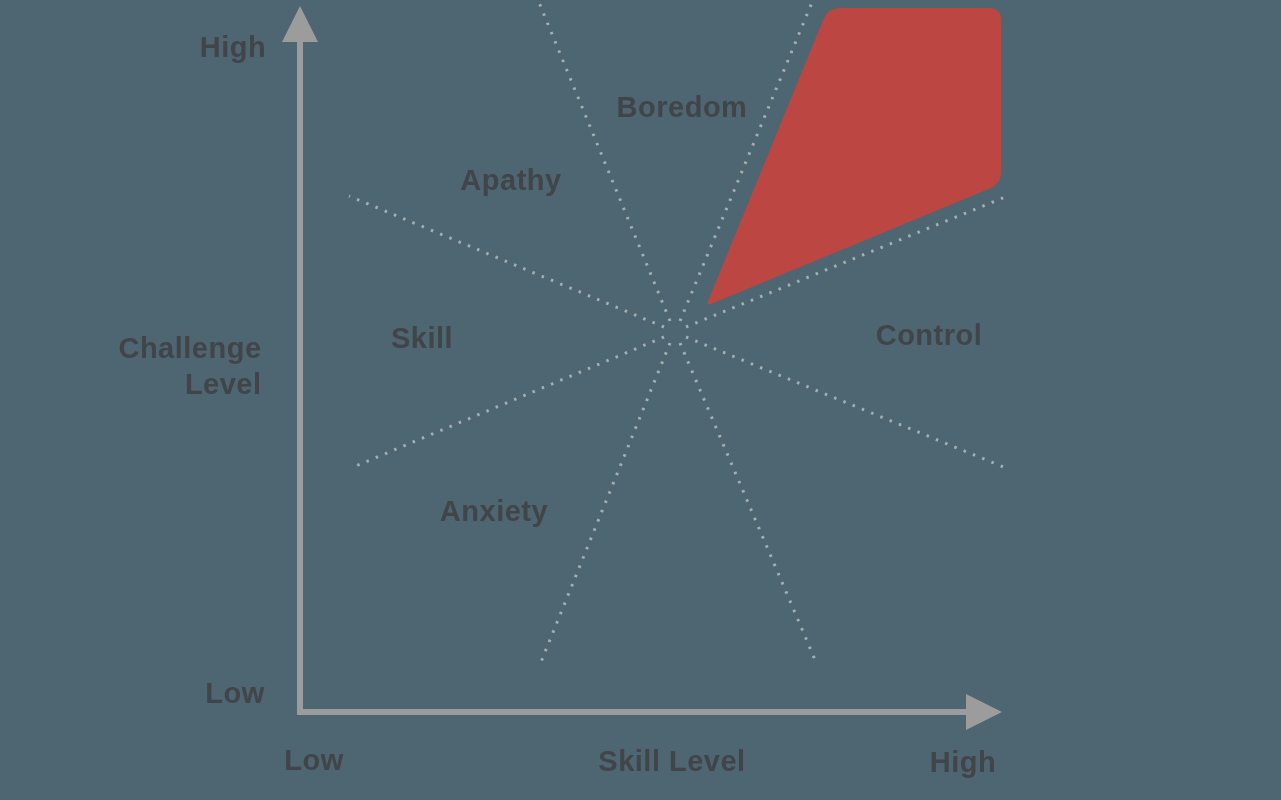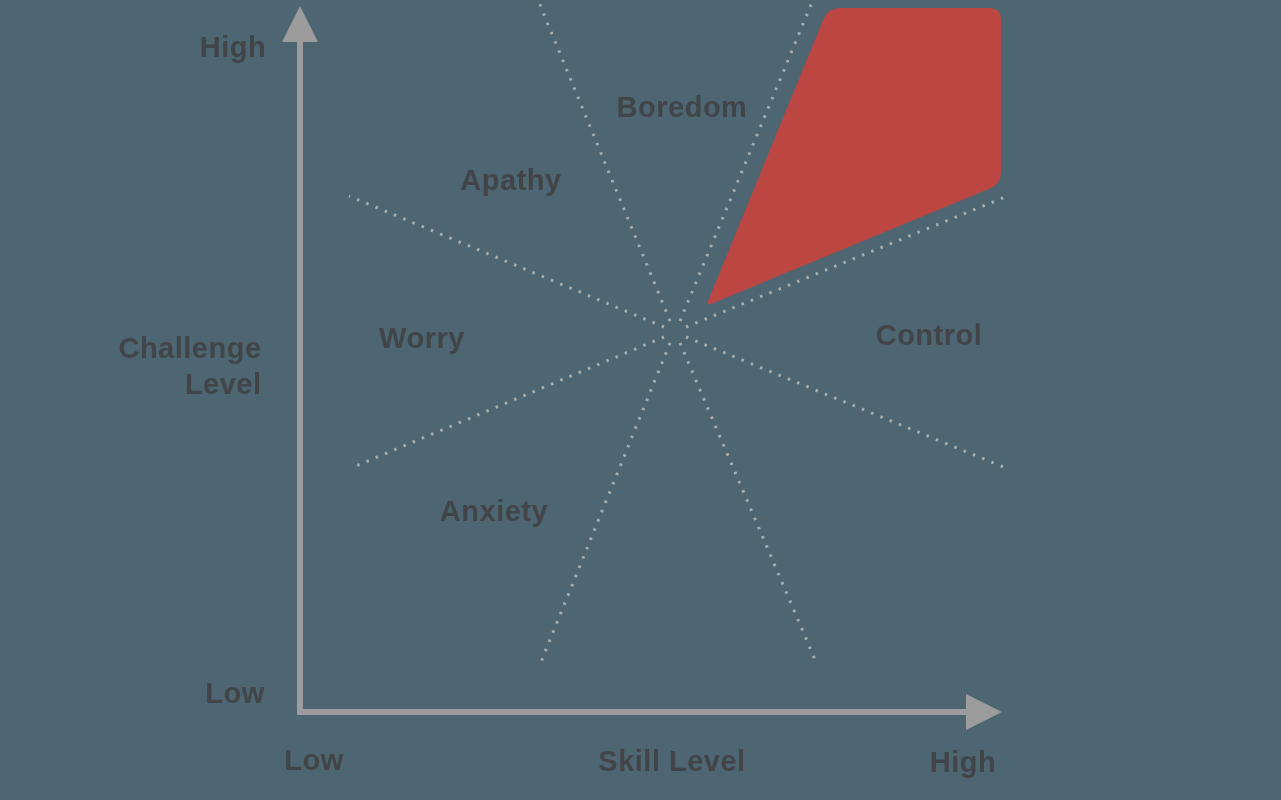--- a/index.html
+++ b/index.html
@@ -53,21 +53,21 @@
     <path d="M 840 8 L 989 8 Q 1001 8 1001 20 L 1001 172 Q 1001 184 989.9 188.6 L 711.5 303.7 Q 706 306 708.3 300.4 L 823.5 19.1 Q 828 8 840 8 Z" fill="#bc4742"></path>
 
     <line class="axisline" x1="300" y1="715" x2="300" y2="38" stroke="#9c9c9c"></line>
     <polygon points="300,6 282,42 318,42" fill="#9c9c9c"></polygon>
     <line class="axisline" x1="297" y1="712" x2="968" y2="712" stroke="#9c9c9c"></line>
     <polygon points="1002,712 966,694 966,730" fill="#9c9c9c"></polygon>
   </svg>
 
   <div class="lbl" style="left:682px; top:107px;">Boredom</div>
   <div class="lbl" style="left:511px; top:180px;">Apathy</div>
-  <div class="lbl" style="left:422px; top:338px;">Worry</div>
+  <div class="lbl" style="left:422px; top:338px;">Skill</div>
   <div class="lbl" style="left:929px; top:335px;">Control</div>
   <div class="lbl" style="left:494px; top:511px;">Anxiety</div>
 
   <div class="lbl" style="left:233px; top:47px;">High</div>
   <div class="lbl" style="left:235px; top:693px;">Low</div>
   <div class="lbl" style="left:190px; top:366px;">Challenge
 Level</div>
   <div class="lbl" style="left:314px; top:760px;">Low</div>
   <div class="lbl" style="left:672px; top:761px;">Skill Level</div>
   <div class="lbl" style="left:963px; top:762px;">High</div>

